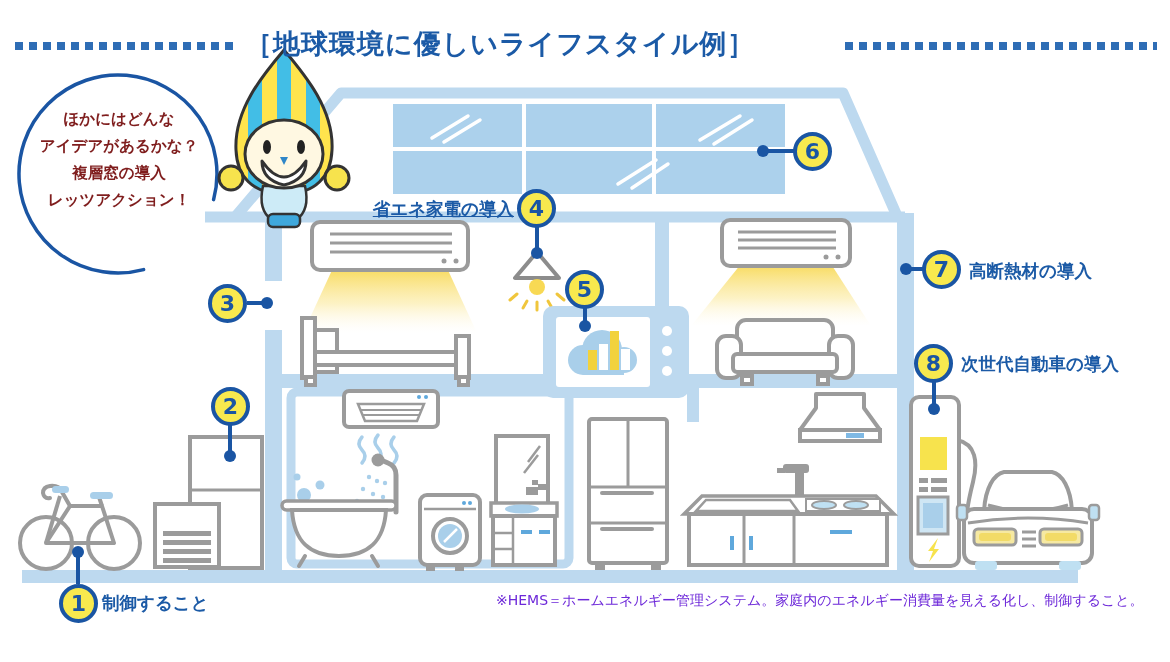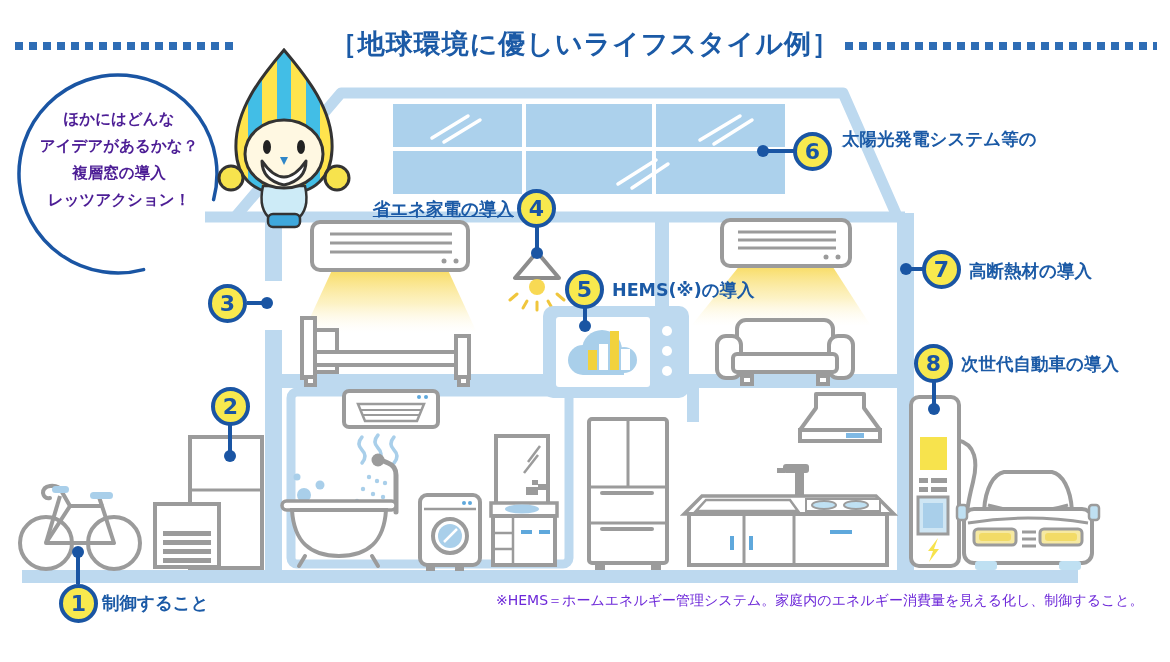--- a/index.html
+++ b/index.html
@@ -1,24 +1,24 @@
 <!DOCTYPE html>
 <html><head>
 <meta charset="utf-8">
 <style>
   html,body{margin:0;padding:0;background:#fff;}
   #canvas{position:relative;width:1170px;height:662px;background:#fff;overflow:hidden;
     font-family:"DejaVu Sans","Liberation Sans",sans-serif;}
   #art{position:absolute;left:0;top:0;z-index:1;}
   .dots{position:absolute;height:8px;z-index:2;
     background-image:repeating-linear-gradient(90deg,#2E6DB5 0,#2E6DB5 8px,transparent 8px,transparent 14px);}
-  .title{position:absolute;left:245px;top:26px;width:595px;text-align:right;z-index:2;
+  .title{position:absolute;left:245px;top:26px;width:595px;text-align:left;z-index:2;
     font-size:27px;font-weight:bold;color:#1B5AA6;letter-spacing:1px;white-space:nowrap;}
   .speech{position:absolute;left:36px;top:106px;width:166px;z-index:3;text-align:center;
-    font-size:15.5px;font-weight:bold;color:#4c1d95;line-height:27px;}
+    font-size:15.5px;font-weight:bold;color:#7f1d1d;line-height:27px;}
   .badge{position:absolute;width:31px;height:31px;border:4px solid #1A55A3;border-radius:50%;
     background:#F8E94E;color:#1A55A3;font-weight:bold;font-size:22px;z-index:5;
     display:flex;align-items:center;justify-content:center;}
   .lbl{position:absolute;color:#1B5AA6;font-weight:bold;font-size:17.5px;line-height:24px;
     white-space:nowrap;z-index:4;}
   .lbl.right{text-align:right;text-decoration:underline;}
   .footnote{position:absolute;left:496px;top:592px;font-size:14px;color:#6d28d9;z-index:4;white-space:nowrap;}
 </style>
 </head>
 <body>
@@ -376,25 +376,21 @@
   <div class="badge" style="left:914px;top:344px">
       <span>8</span>
     </div>
 
   <div class="lbl" style="left:102px;top:591px">
     <div>制御すること</div>
   </div>
   <div class="lbl right" style="left:341px;top:197px;width:173px">
     <div>省エネ家電の導入</div>
   </div>
-  <div class="lbl" style="left:612px;top:278px">
-    <div>HEMS(※)の導入</div>
-  </div>
   <div class="lbl" style="left:842px;top:127px">
-    <div>太陽光発電システム等の</div>
   </div>
   <div class="lbl" style="left:969px;top:259px">
     <div>高断熱材の導入</div>
   </div>
   <div class="lbl" style="left:961px;top:352px">
     <div>次世代自動車の導入</div>
   </div>
 
   <div class="footnote">※HEMS＝ホームエネルギー管理システム。家庭内のエネルギー消費量を見える化し、制御すること。</div>
 

